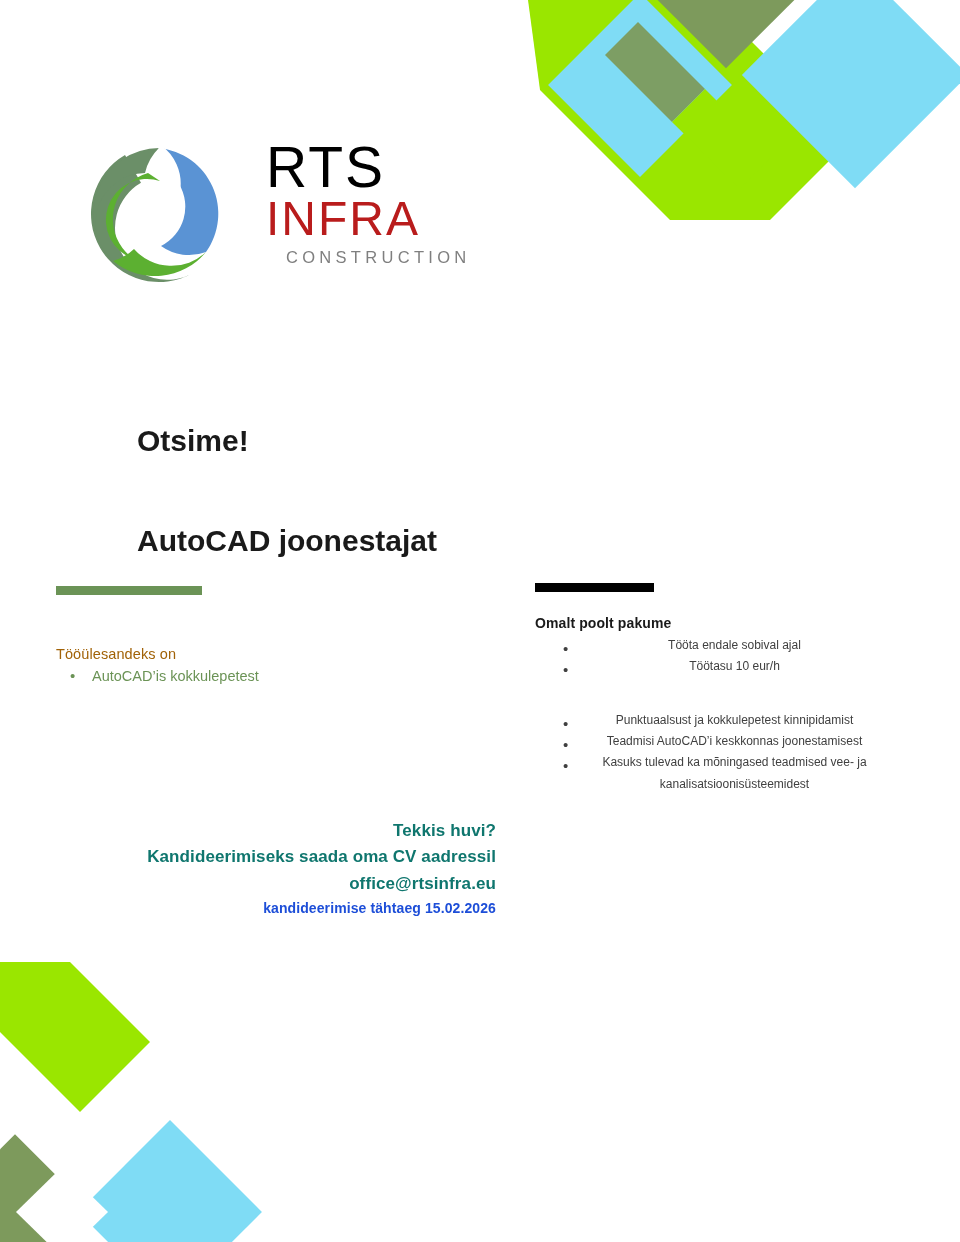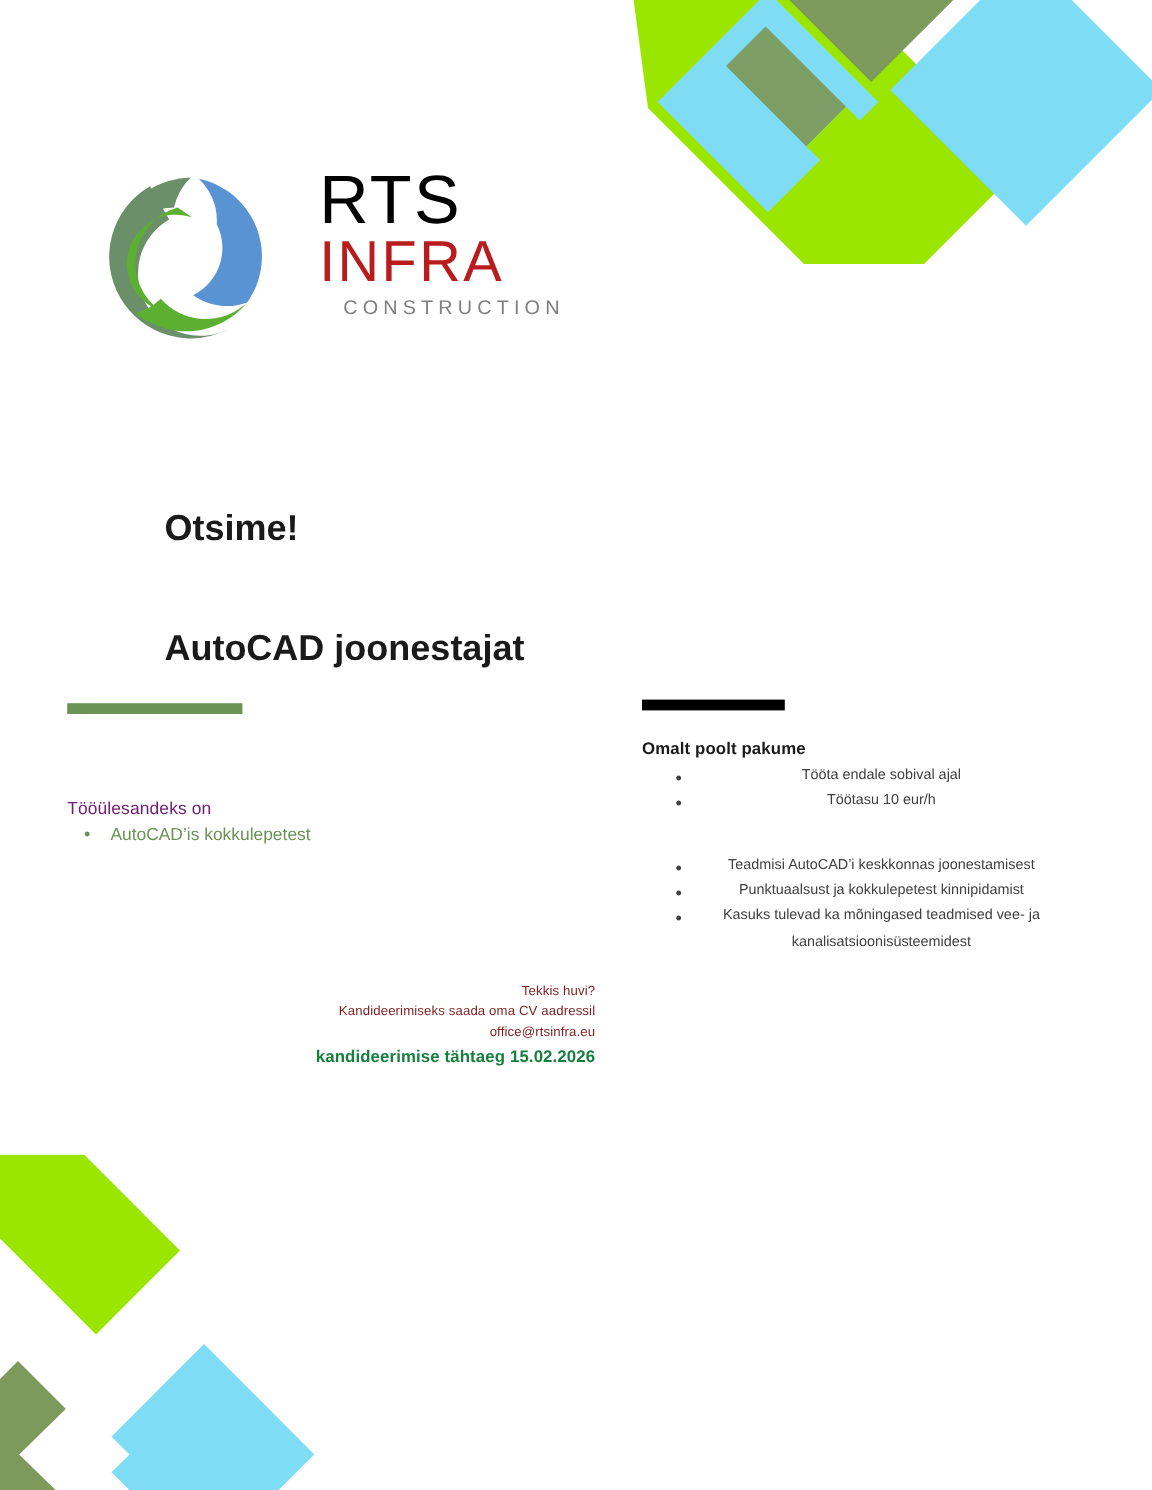--- a/index.html
+++ b/index.html
@@ -91,24 +91,23 @@
   }
 
   
   #left-col {
     position: absolute;
     left: 56px;
     top: 646px;
     width: 420px;
   }
   .lead-green {
-    color: #701a75;
+    color: #a16207;
     font-size: 14.5px;
     letter-spacing: 0.1px;
-    margin-top: 20px;
   }
   ul.bullets {
     margin: 4px 0 0 0;
     padding-left: 36px;
     list-style: none;
   }
   ul.bullets li {
     position: relative;
     font-size: 14.5px;
     line-height: 1.45;
@@ -126,30 +125,30 @@
 
   
   #contact-block {
     position: absolute;
     left: 56px;
     top: 818px;
     width: 440px;
     text-align: right;
   }
   #contact-block .cb-line {
-    font-size: 11px;
-    font-weight: normal;
-    color: #7f1d1d;
+    font-size: 17px;
+    font-weight: bold;
+    color: #0f766e;
     line-height: 1.55;
     letter-spacing: 0.1px;
   }
   #contact-block .cb-deadline {
     font-size: 14px;
     font-weight: bold;
-    color: #15803d;
+    color: #1d4ed8;
     line-height: 1.7;
     letter-spacing: 0.1px;
   }
 
   
   #right-col {
     position: absolute;
     left: 535px;
     top: 615px;
     width: 345px;
@@ -241,22 +240,22 @@
 </div>
 
 <div id="right-col">
   <div class="rc-head">Omalt poolt pakume</div>
   <ul class="bullets dark">
     <li>Tööta endale sobival ajal</li>
     <li>Töötasu 10 eur/h</li>
   </ul>
   <div class="rc-gap"></div>
   <ul class="bullets dark">
+    <li>Punktuaalsust ja kokkulepetest kinnipidamist</li>
     <li>Teadmisi AutoCAD’i keskkonnas joonestamisest</li>
-    <li>Punktuaalsust ja kokkulepetest kinnipidamist</li>
     <li>Kasuks tulevad ka mõningased teadmised vee- ja kanalisatsioonisüsteemidest</li>
   </ul>
 </div>
 
 <div class="deco" id="deco-bottom">
   <svg width="290" height="280" viewBox="0 0 290 280">
 
     <polygon points="-60,10 10,-60 150,80 80,150" fill="#9ae600"></polygon>
 
     <rect x="-40" y="195" width="110" height="110" transform="rotate(45 15 250)" fill="#7d9a5c"></rect>

